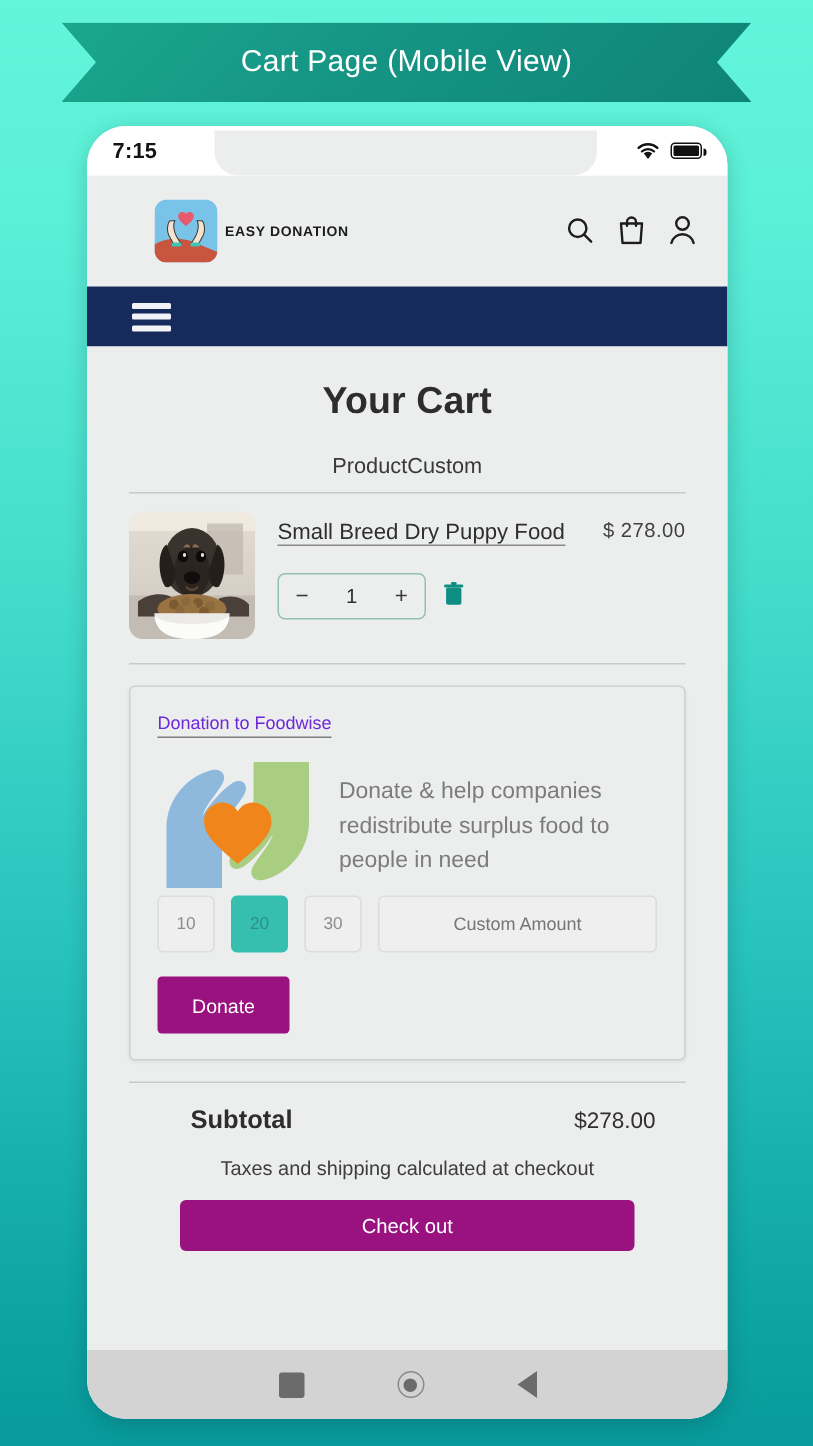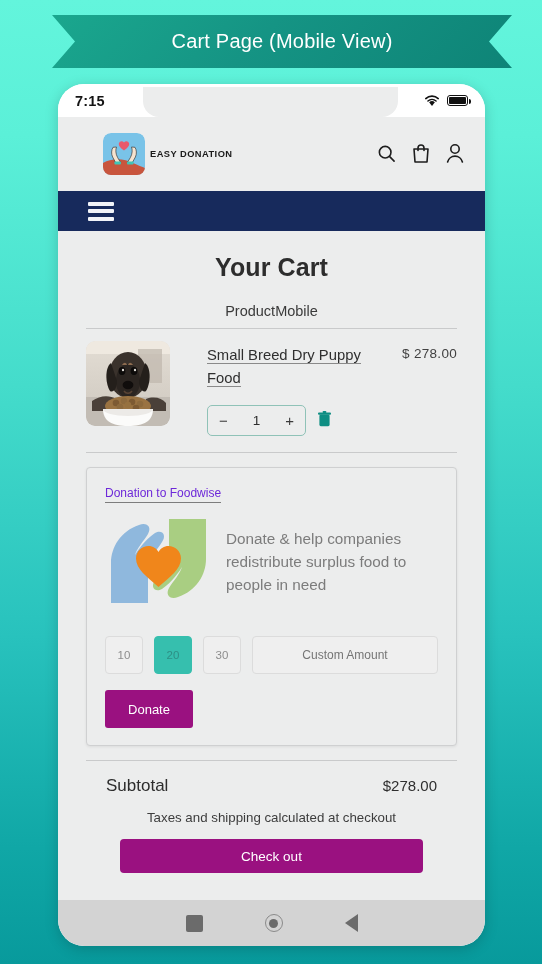--- a/index.html
+++ b/index.html
@@ -13,21 +13,21 @@
 
   body {
     background: linear-gradient(180deg, #63F5DC 0%, #5BF0D8 14%, #44DCCB 40%, #28C2BD 66%, #10A7A6 88%, #089A9C 100%);
     position: relative;
   }
 
   
   .ribbon-wrap {
     position: absolute;
     top: 15px;
-    left: 52px;
+    left: 41px;
     width: 460px;
     height: 53px;
   }
   .ribbon {
     width: 100%;
     height: 100%;
     background: linear-gradient(135deg, #1AA78E 0%, #159484 45%, #0E8477 100%);
     clip-path: polygon(0 0, 460px 0, 460px 0, 437px 26.5px, 460px 53px, 0 53px, 23px 26.5px);
     display: flex;
     align-items: center;
@@ -186,21 +186,21 @@
     padding: 12px 0 16px;
     border-bottom: 1px solid #c9cacb;
   }
   .prod-thumb {
     width: 84px; height: 85px;
     border-radius: 9px;
     flex: 0 0 auto;
     overflow: hidden;
     display: block;
   }
-  .prod-mid { flex: 1 1 auto; padding-top: 3px; margin-left: 22px; }
+  .prod-mid { flex: 1 1 auto; padding-top: 3px; }
   .prod-title {
     font-size: 14.8px;
     color: #2f2f2f;
     line-height: 23px;
     display: inline;
     border-bottom: 1px solid #8a8a8a;
     box-decoration-break: clone;
     -webkit-box-decoration-break: clone;
     text-decoration: none;
     cursor: pointer;
@@ -261,21 +261,21 @@
   }
   .hands-art { width: 107px; height: 92px; flex: 0 0 auto; display: block; }
   .donation-text {
     font-size: 15.3px;
     line-height: 23px;
     color: #7c7c7c;
   }
   .amount-row {
     display: flex;
     gap: 11px;
-    margin-top: 29px;
+    margin-top: 1px;
   }
   .amt-btn {
     width: 38px; height: 38px;
     border: 1px solid #dcdcdc;
     border-radius: 4px;
     background: #efefef;
     font-size: 11.5px;
     color: #8d8d8d;
     cursor: pointer;
     font-family: inherit;
@@ -310,21 +310,21 @@
   }
 
   
   .totals { margin-top: 14px; padding-top: 15px; border-top: 1px solid #c9cacb; }
   .subtotal-line {
     display: flex;
     justify-content: space-between;
     align-items: baseline;
     padding: 0 20px;
   }
-  .subtotal-label { font-size: 17px; font-weight: 400; color: #2d2d2d; }
+  .subtotal-label { font-size: 17px; font-weight: 700; color: #2d2d2d; margin-left: 21px; }
   .subtotal-value { font-size: 15px; color: #2f2f2f; }
   .tax-note {
     text-align: center;
     font-size: 13.3px;
     color: #3d3d3d;
     margin-top: 14px;
   }
   .checkout-btn {
     display: block;
     margin: 14px auto 0;
@@ -426,21 +426,21 @@
       <span></span>
     </div>
   </div>
 
   <div class="page">
 
     <h1 class="page-title">Your Cart</h1>
 
     <div class="cart-head">
       <span>Product</span>
-      <span>Mobile</span>
+      <span>Custom</span>
     </div>
 
     <div class="cart-row">
       <svg class="prod-thumb" viewBox="0 0 84 85">
         <defs>
           <clipPath id="thumbclip">
               <rect width="84" height="85" rx="9"></rect>
             </clipPath>
           <linearGradient id="bgwall" x1="0" y1="0" x2="0" y2="1">
             <stop offset="0" stop-color="#e3ddd4"></stop>

